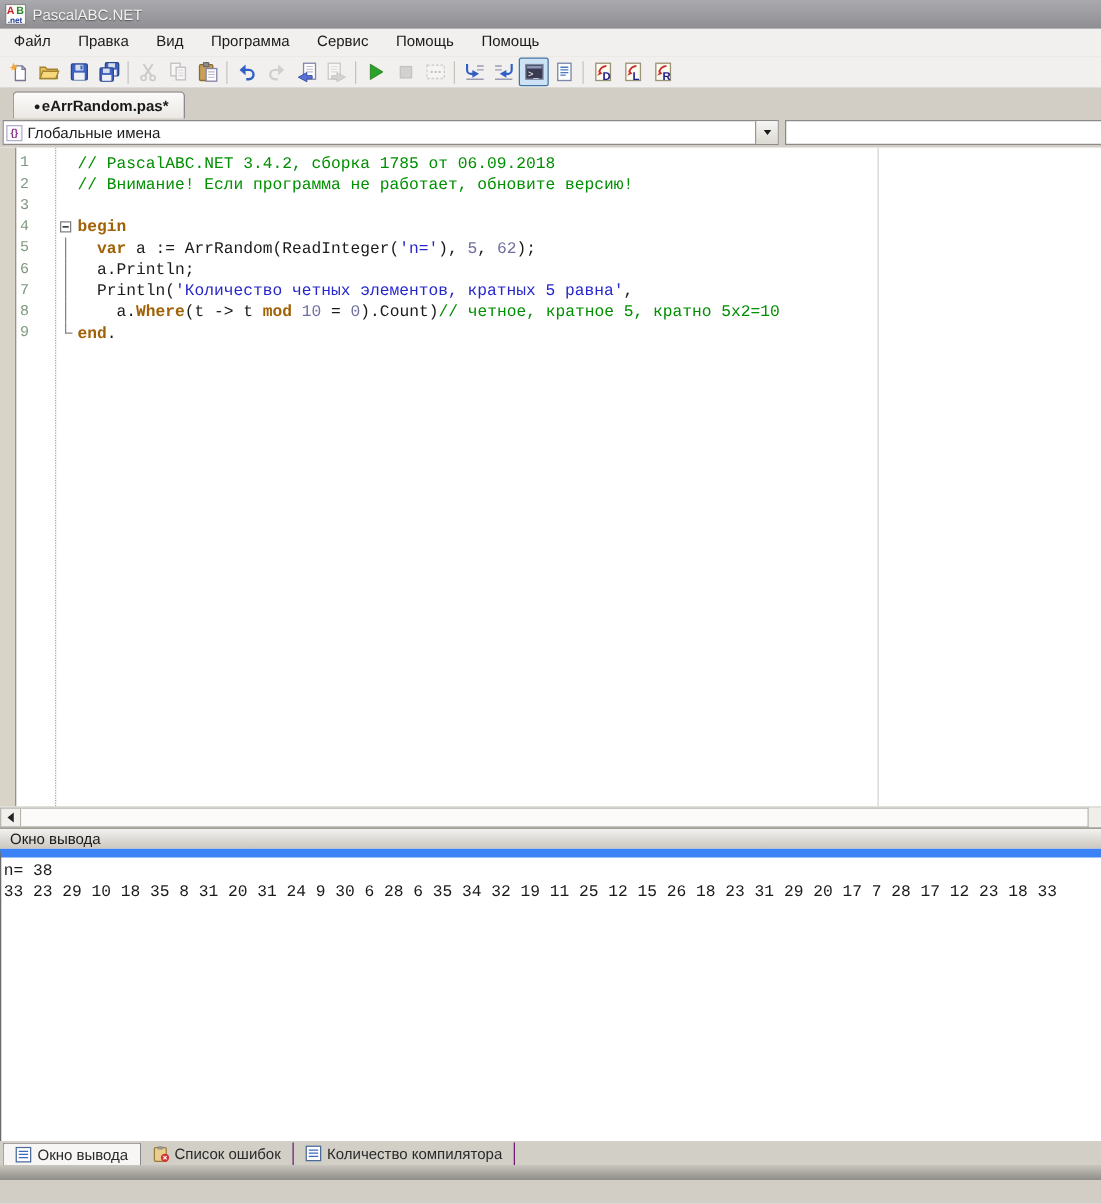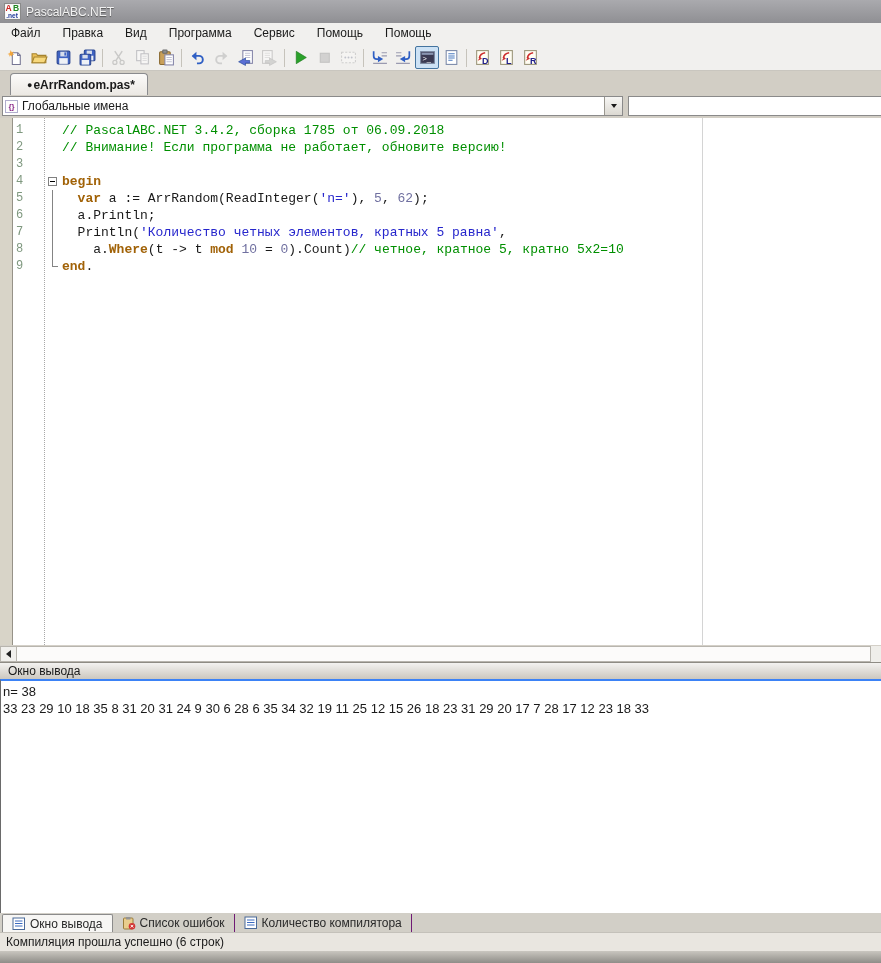--- a/index.html
+++ b/index.html
@@ -60,21 +60,21 @@
   .tok-num{color:var(--c-num)}
 
   
   .hscroll{height:17px;background:#efeeea;border-top:1px solid #d4d0c8;display:flex;flex:none}
   .sbtn{width:17px;height:100%;background:#f1f0ed;border:1px solid #b8b5ae;display:flex;align-items:center;justify-content:center;flex:none}
   .tri-l{width:0;height:0;border-top:4px solid transparent;border-bottom:4px solid transparent;border-right:5px solid #222}
   .sthumb{flex:1;background:#fcfbfa;border:1px solid #b8b5ae;border-left:none;margin-right:10px}
 
   
   .outheader{height:17px;background:linear-gradient(#f3f2f0,#cbc7bf);border-top:1px solid #8e8b84;display:flex;align-items:center;padding-left:8px;flex:none}
-  .outbody{height:234px;background:#fff;border-top:2px solid #3b82f6;border-left:1px solid #6a6a6a;font-family:Liberation Sans, sans-serif;font-size:13px;line-height:17px;padding:2px 0 0 2px;white-space:pre;overflow:hidden;flex:none}
+  .outbody{height:234px;background:#fff;border-top:7px solid #3b82f6;border-left:1px solid #6a6a6a;font-family:Liberation Mono, monospace;font-size:13px;line-height:17px;padding:2px 0 0 2px;white-space:pre;overflow:hidden;flex:none}
   .oline{height:17px}
 
   
   .bottomtabs{height:19px;background:#d2cfc7;display:flex;align-items:flex-end;padding-left:2px;flex:none}
   .btab{height:18px;display:flex;align-items:center;gap:4px;padding:0 9px;border-right:1px solid #701a75;color:#2a2a2a}
   .btab .bicon{width:14px;height:14px;flex:none}
   .btab .bicon svg{width:14px;height:14px;display:block}
   .btab.active{background:#f7f6f4;border:1px solid #8b8b8b;border-bottom:none;border-radius:2px 2px 0 0}
 
   
@@ -377,18 +377,15 @@
         <span class="bicon">
           <svg viewBox="0 0 14 14">
             <rect x="1" y="1" width="11.5" height="11.5" fill="#fff" stroke="#4a6a9a"></rect>
             <path d="M3 4h7.5M3 6.5h7.5M3 9h7.5" stroke="#3a6ac0" stroke-width="1"></path>
           </svg>
         </span>
         <span>Количество компилятора</span>
       </div>
     </div>
 
-  <div class="statusbar">
-    <span>Компиляция прошла успешно (6 строк)</span>
-  </div>
 
   <div class="bottomedge"></div>
 </div>
 
 </body></html>

